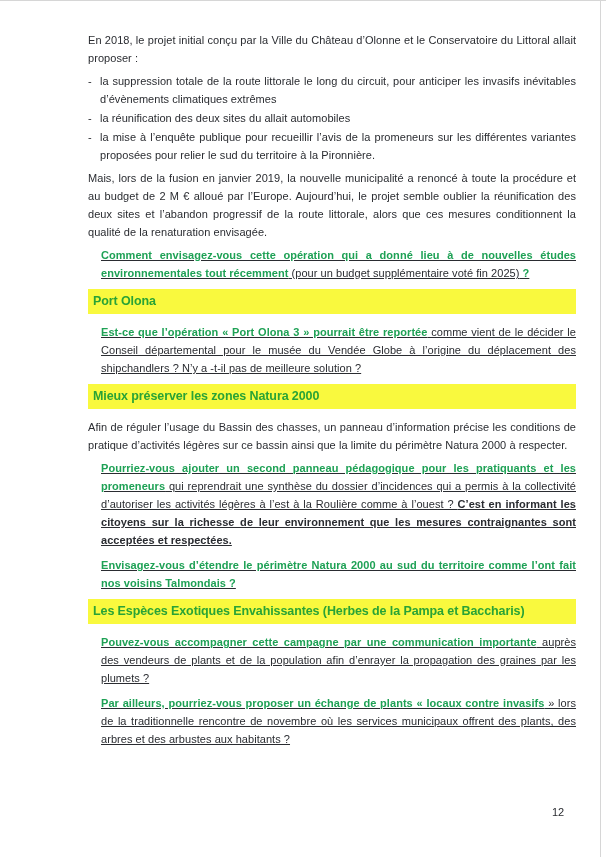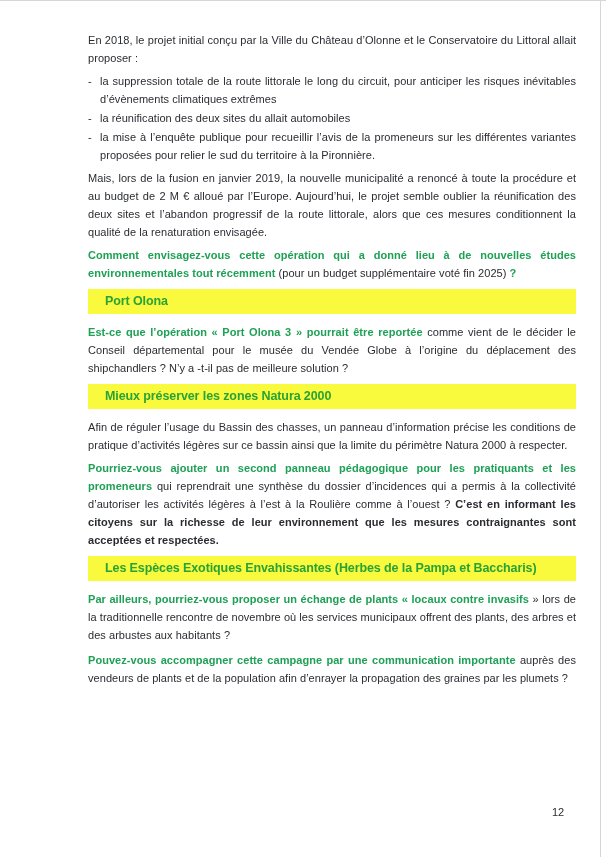--- a/index.html
+++ b/index.html
@@ -39,21 +39,22 @@
     font-size: 11px;
     line-height: 18px;
     color: #2a2c31;
     text-align: justify;
     letter-spacing: 0.05px;
   }
   p.para {
     margin: 0 0 5px 0;
   }
   p.question {
-    margin: 0 0 7px 0;
+    margin: 0 0 7px 13px;
+    text-decoration: underline;
   }
   .bullet-list {
     margin: 0 0 5px 0;
   }
   .bullet-item {
     display: flex;
   }
   .bullet-item + .bullet-item {
     margin-top: 1px;
   }
@@ -71,21 +72,21 @@
   .bold-dark {
     font-weight: 700;
   }
   h2.heading {
     background: #f9f93e;
     color: #29a336;
     font-size: 12.5px;
     line-height: 20px;
     font-weight: 700;
     margin: 4px 0 9px 0;
-    padding: 2px 7px 3px 17px;
+    padding: 2px 7px 3px 5px;
     white-space: nowrap;
     overflow: hidden;
     letter-spacing: -0.1px;
     text-align: left;
   }
   .page-number {
     position: absolute;
     left: 552px;
     top: 806px;
     width: 24px;
@@ -103,21 +104,21 @@
 
   <div class="content">
 
     <p class="para">
       <span>En 2018, le projet initial conçu par la Ville du Château d’Olonne et le Conservatoire du Littoral allait proposer :</span>
     </p>
 
     <div class="bullet-list">
       <div class="bullet-item">
         <span class="bullet-marker">-</span>
-        <span class="bullet-text">la suppression totale de la route littorale le long du circuit, pour anticiper les risques inévitables d’évènements climatiques extrêmes</span>
+        <span class="bullet-text">la suppression totale de la route littorale le long du circuit, pour anticiper les invasifs inévitables d’évènements climatiques extrêmes</span>
       </div>
       <div class="bullet-item">
         <span class="bullet-marker">-</span>
         <span class="bullet-text">la réunification des deux sites du allait automobiles</span>
       </div>
       <div class="bullet-item">
         <span class="bullet-marker">-</span>
         <span class="bullet-text">la mise à l’enquête publique pour recueillir l’avis de la promeneurs sur les différentes variantes proposées pour relier le sud du territoire à la Pironnière.</span>
       </div>
     </div>
@@ -143,30 +144,33 @@
     </h2>
 
     <p class="para">
       <span>Afin de réguler l’usage du Bassin des chasses, un panneau d’information précise les conditions de pratique d’activités légères sur ce bassin ainsi que la limite du périmètre Natura 2000 à respecter.</span>
     </p>
 
     <p class="question">
       <span class="green">Pourriez-vous ajouter un second panneau pédagogique pour les pratiquants et les promeneurs</span><span> qui reprendrait une synthèse du dossier d’incidences qui a permis à la collectivité d’autoriser les activités légères à l’est à la Roulière comme à l’ouest ? </span><span class="bold-dark">C’est en informant les citoyens sur la richesse de leur environnement que les mesures contraignantes sont acceptées et respectées.</span>
     </p>
 
+    <p class="question">
+      <span class="green">Envisagez-vous d’étendre le périmètre Natura 2000 au sud du territoire comme l’ont fait nos voisins Talmondais ?</span>
+    </p>
 
     <h2 class="heading">
       <span>Les Espèces Exotiques Envahissantes (Herbes de la Pampa et Baccharis)</span>
     </h2>
 
 
     <p class="question">
-      <span class="green">Par ailleurs, pourriez-vous proposer un échange de plants « locaux contre invasifs</span><span> » lors de la traditionnelle rencontre de novembre où les services municipaux offrent des plants, des arbres et des arbustes aux habitants ?</span>
+      <span class="green">Pouvez-vous accompagner cette campagne par une communication importante</span><span> auprès des vendeurs de plants et de la population afin d’enrayer la propagation des graines par les plumets ?</span>
     </p>
 
     <p class="question">
-      <span class="green">Pouvez-vous accompagner cette campagne par une communication importante</span><span> auprès des vendeurs de plants et de la population afin d’enrayer la propagation des graines par les plumets ?</span>
+      <span class="green">Par ailleurs, pourriez-vous proposer un échange de plants « locaux contre invasifs</span><span> » lors de la traditionnelle rencontre de novembre où les services municipaux offrent des plants, des arbres et des arbustes aux habitants ?</span>
     </p>
 
   </div>
 
   <div class="page-number">12</div>
 </div>
 
 </body></html>

